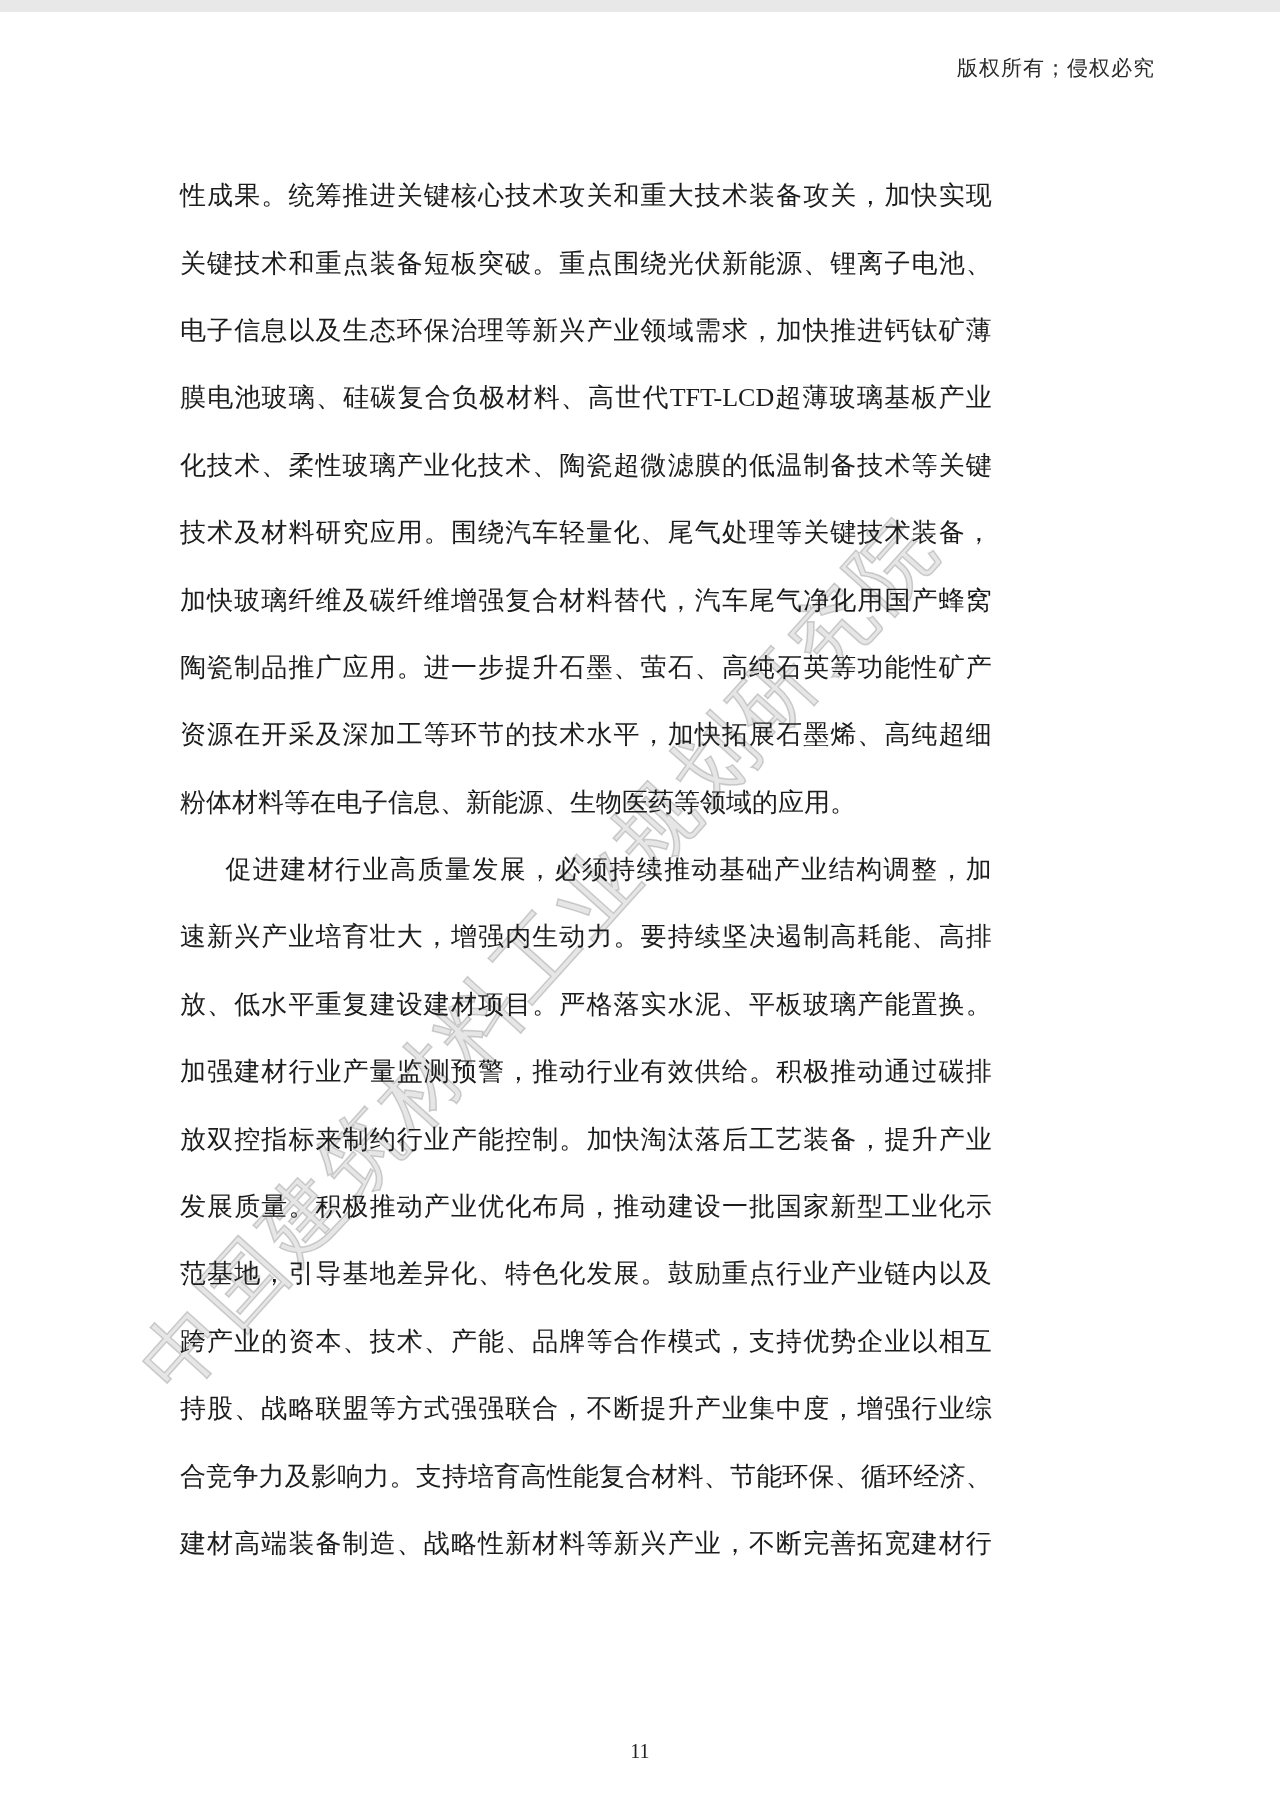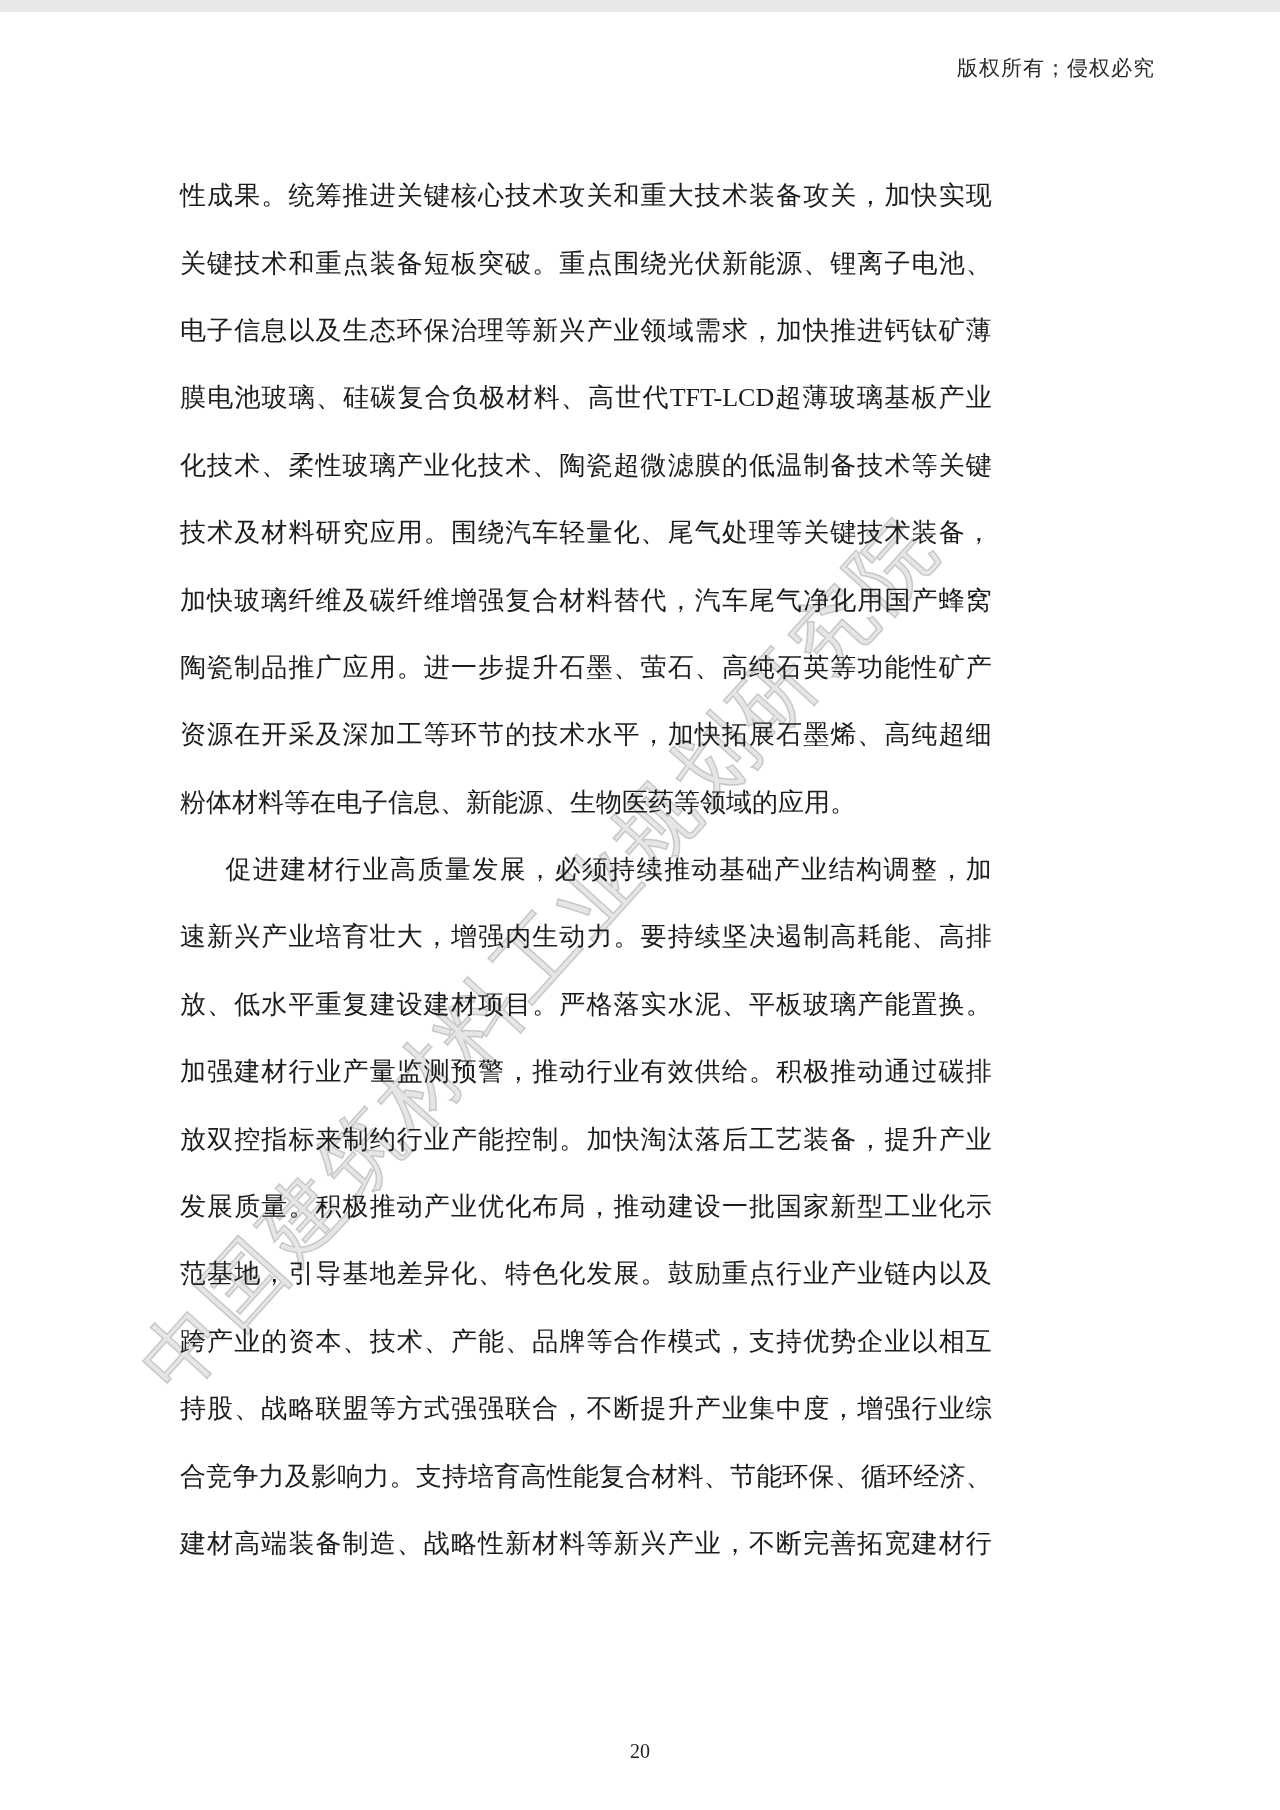--- a/index.html
+++ b/index.html
@@ -749,15 +749,15 @@
           <span>拓</span>
           <span>宽</span>
           <span>建</span>
           <span>材</span>
           <span>行</span>
         </div>
       </div>
 
   </div>
 
-  <div class="page-number">20</div>
+  <div class="page-number">11</div>
 
 </div>
 
 </body></html>

